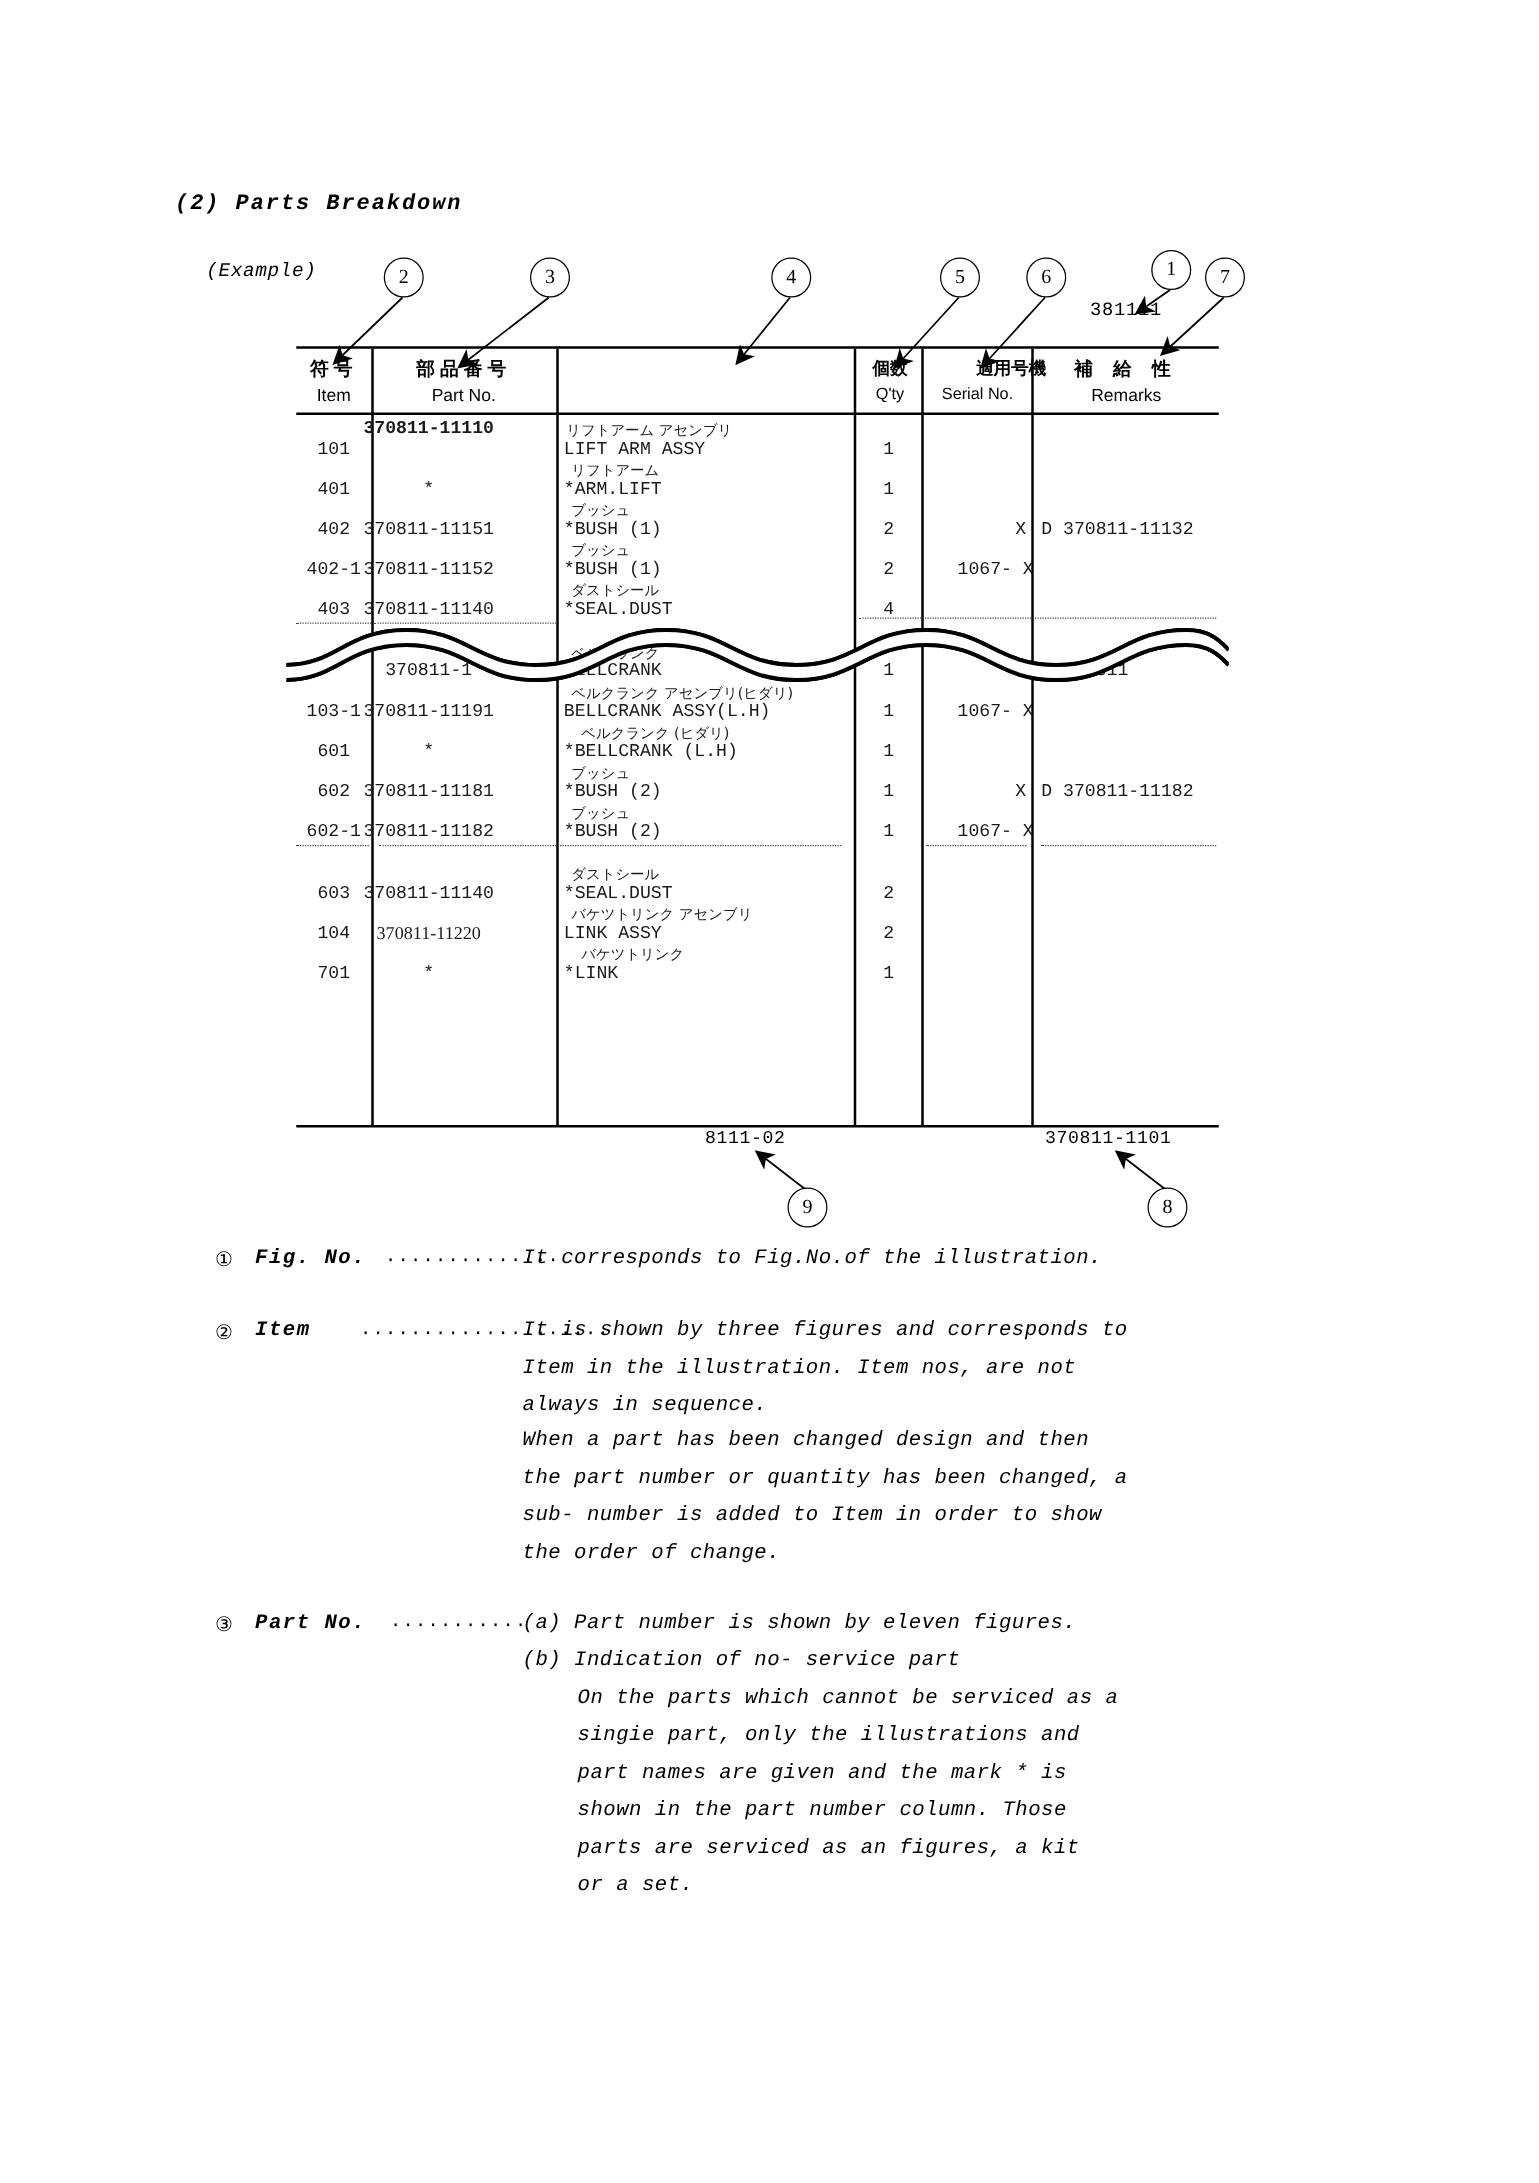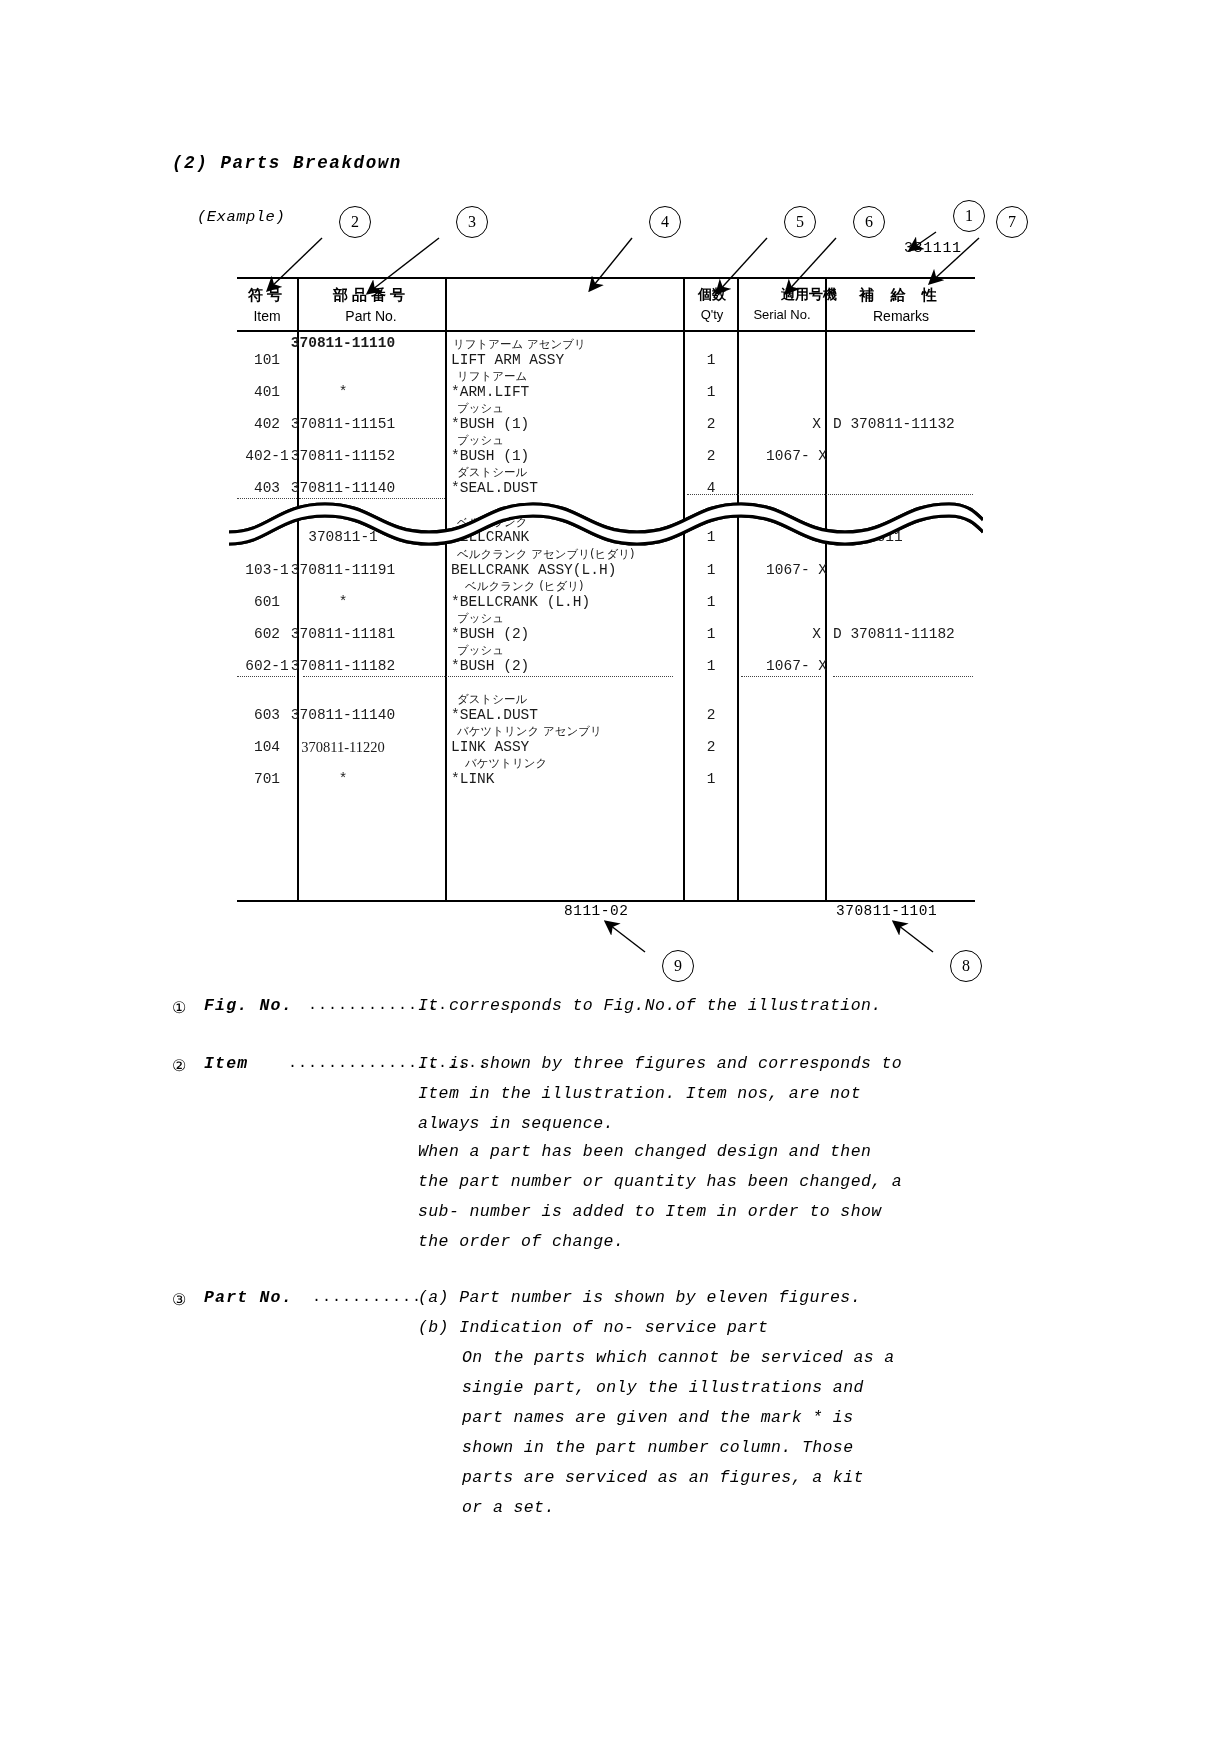--- a/index.html
+++ b/index.html
@@ -10,21 +10,21 @@
   body {
     width: 1231px;
     height: 1746px;
     position: relative;
     font-family: "Liberation Mono", "DejaVu Sans Mono", monospace;
     color: #000000;
     overflow: hidden;
   }
 
   
-  .abs { position: absolute; margin-left: 32px; }
+  .abs { position: absolute; }
 
   
   #section-title {
     left: 140px;
     top: 153px;
     font-size: 17.5px;
     font-weight: bold;
     font-style: italic;
     letter-spacing: 1.6px;
     white-space: nowrap;

